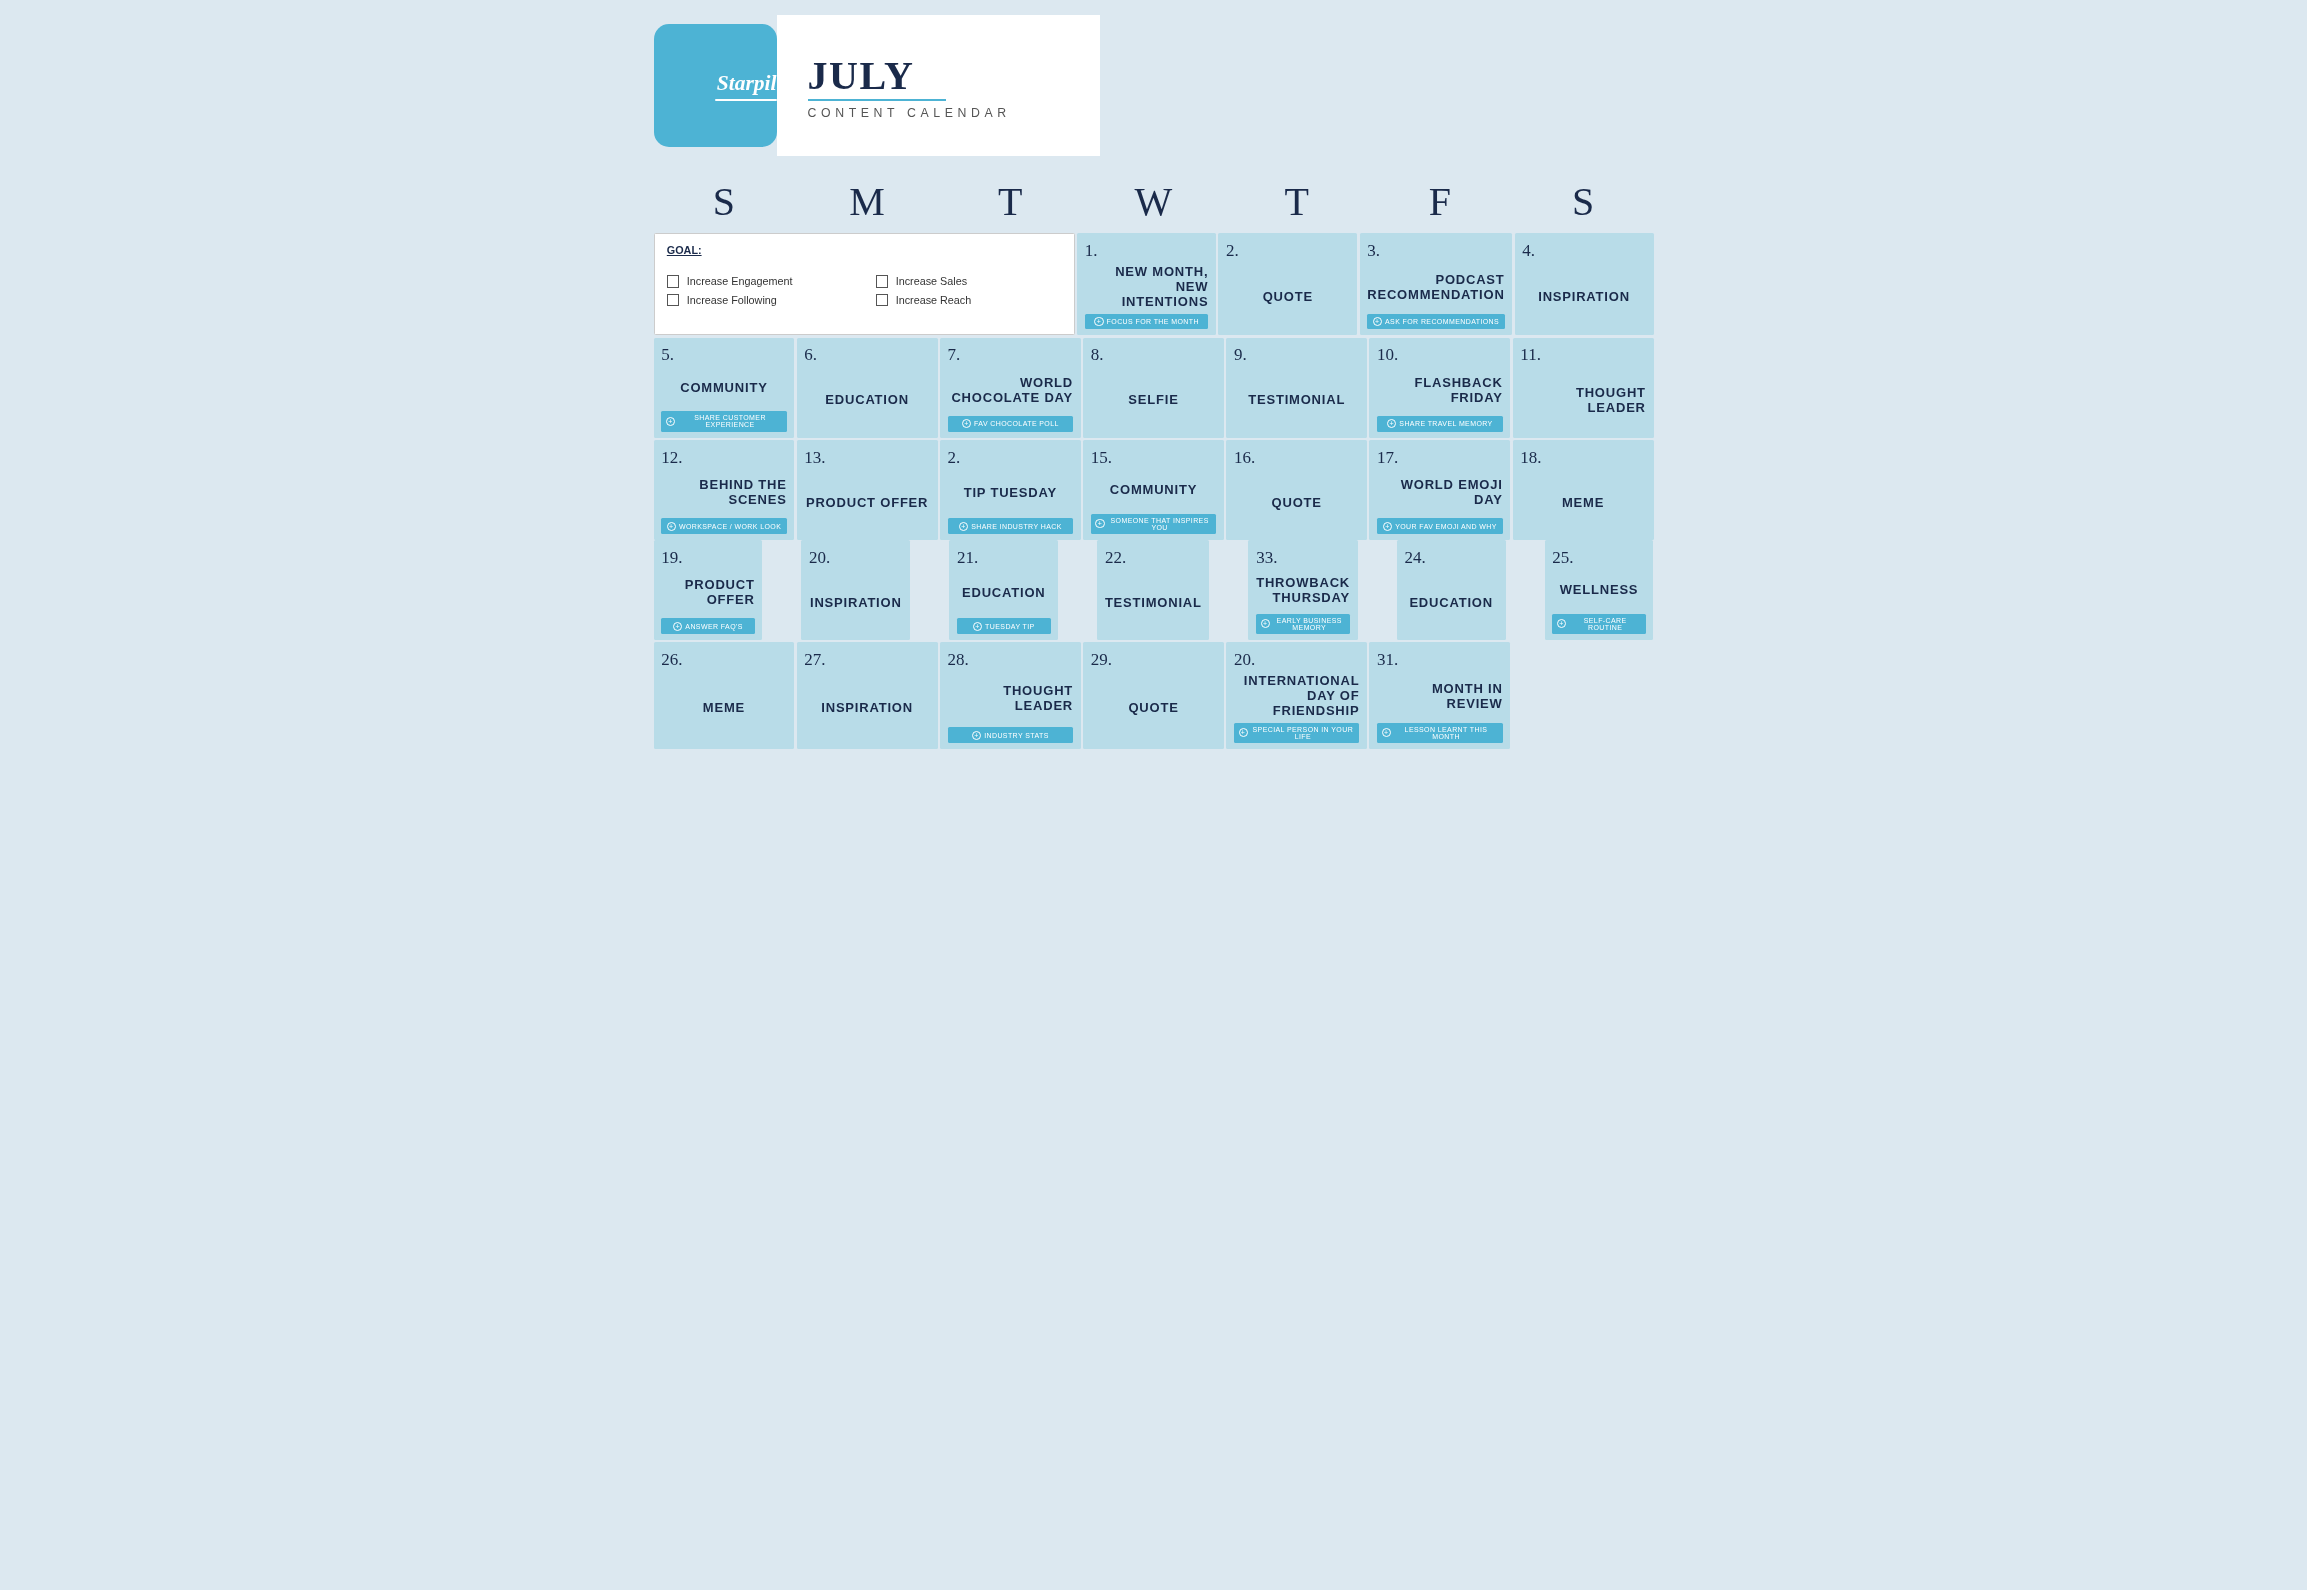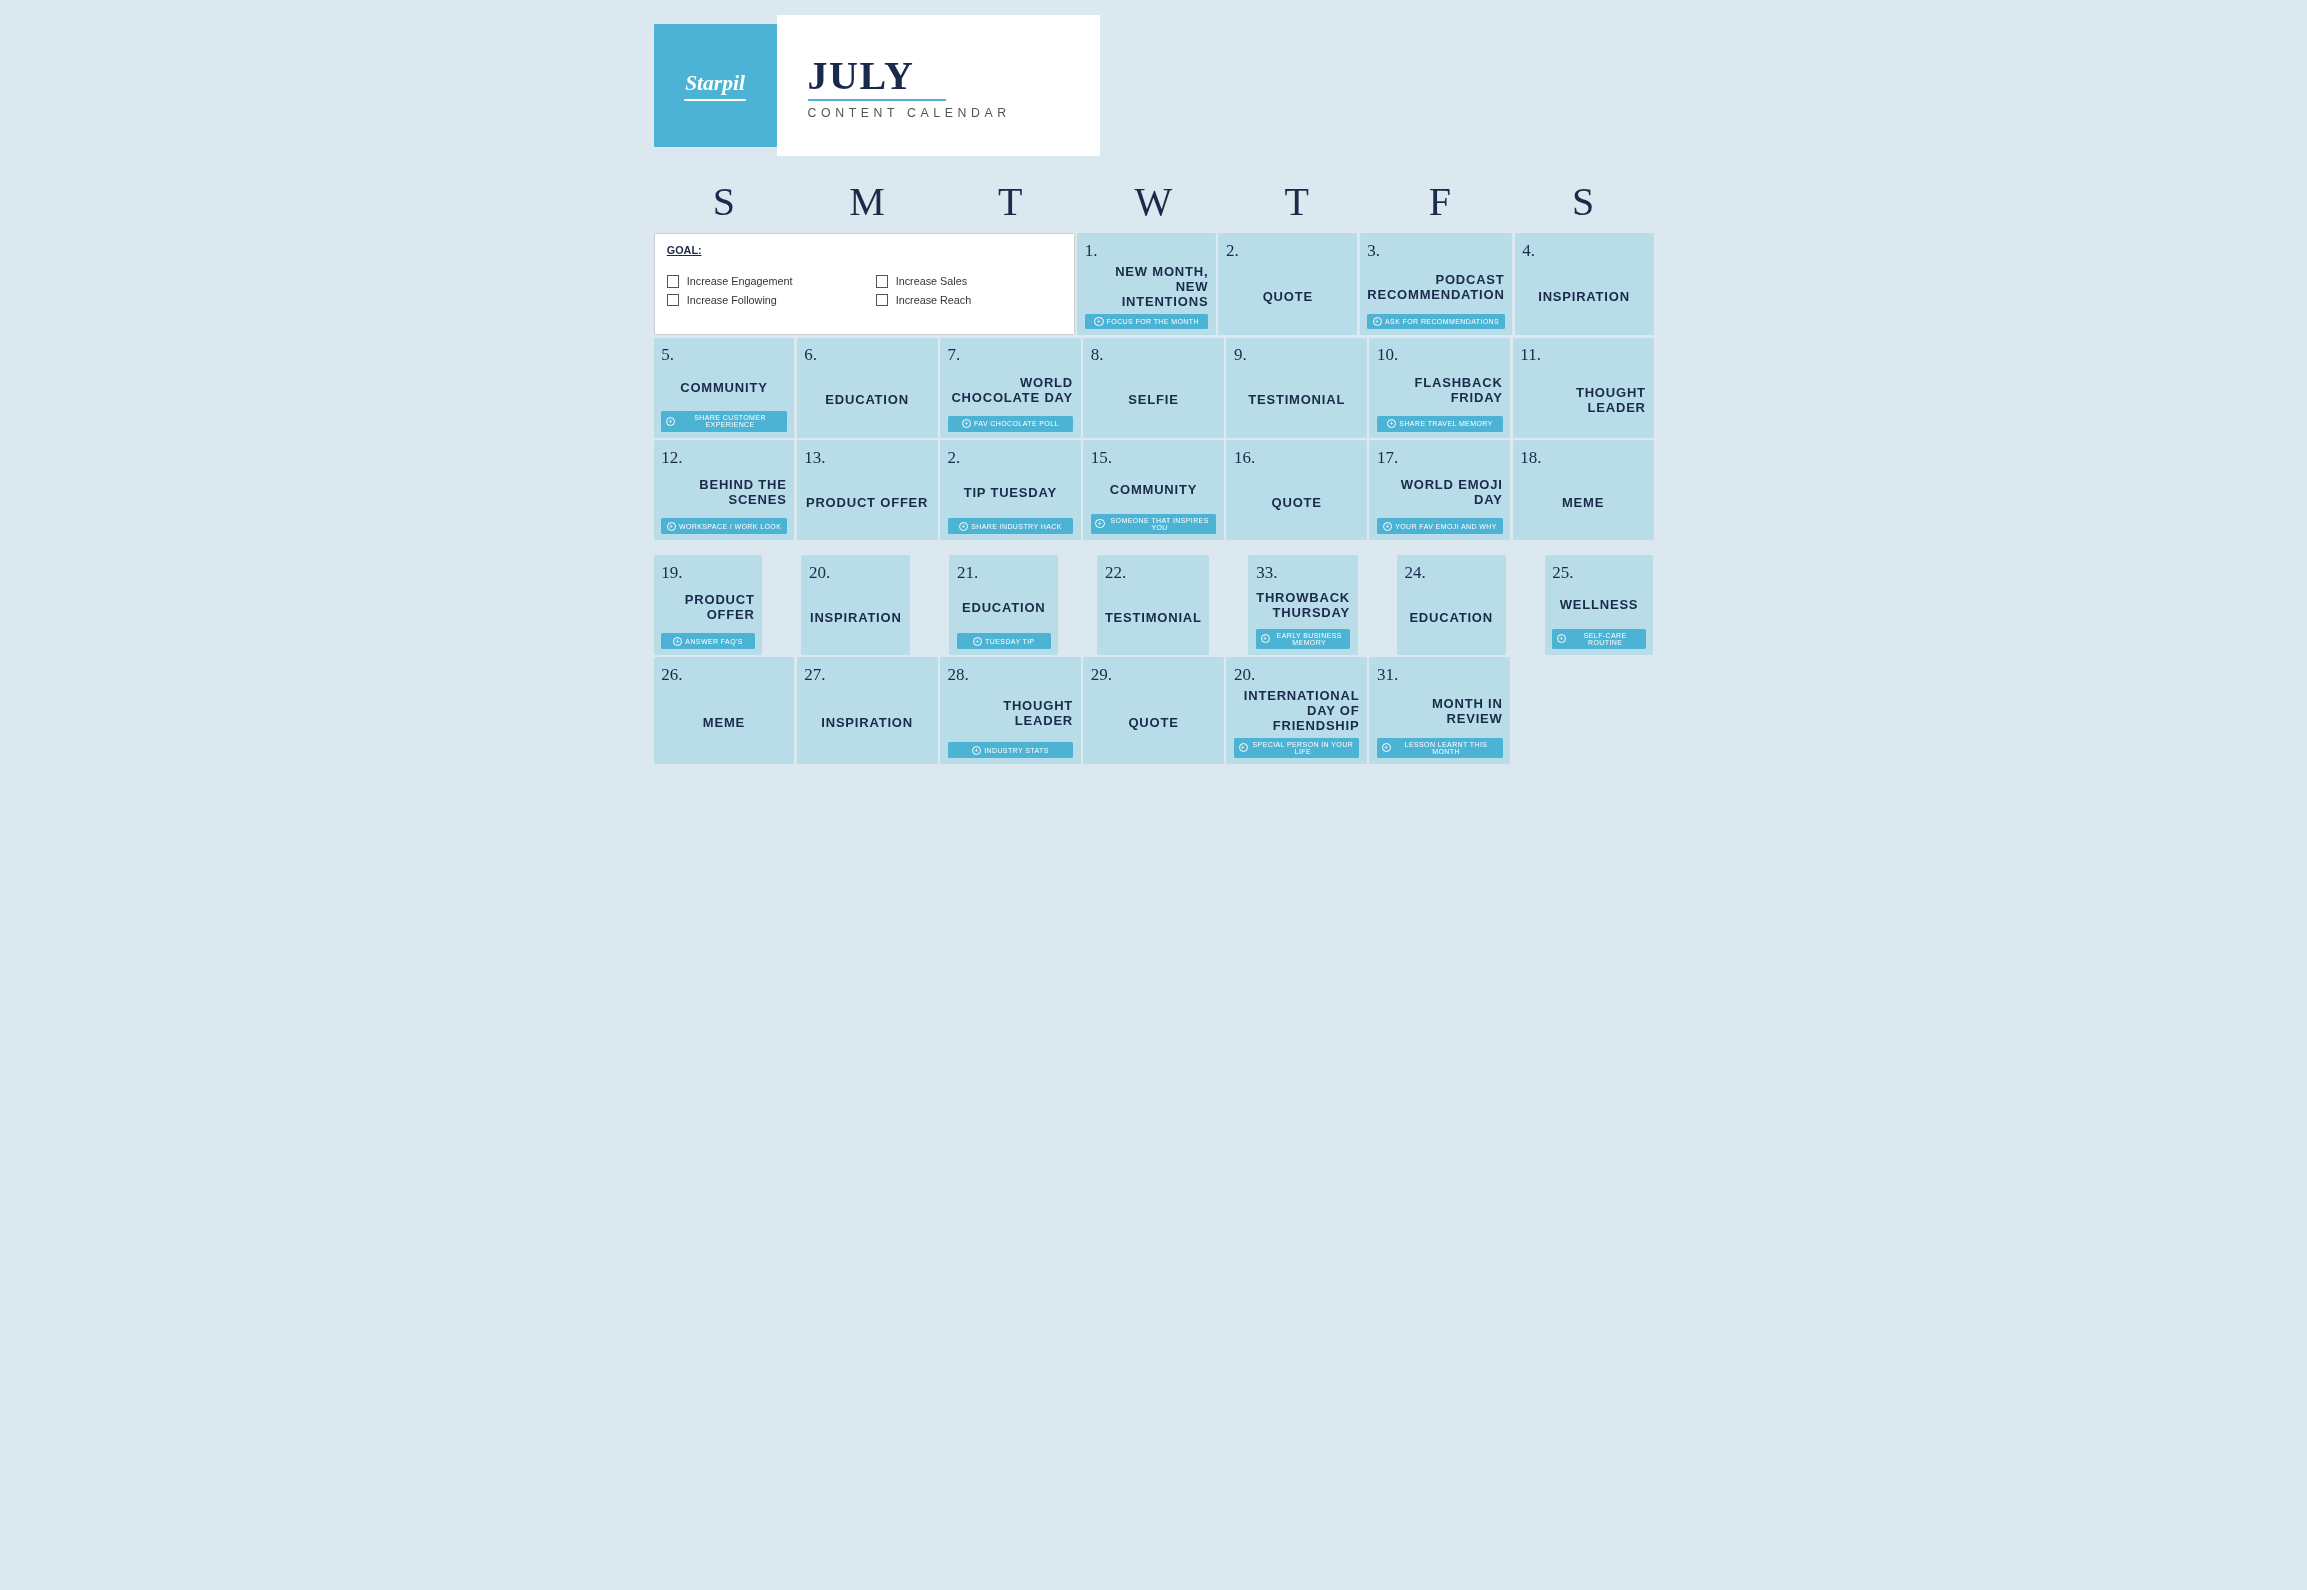--- a/index.html
+++ b/index.html
@@ -18,24 +18,24 @@
     .header {
       display: flex;
       align-items: center;
       margin-bottom: 15.4px;
     }
     .logo-box {
       background: #4db3d4;
       width: 123px;
       height: 123px;
       display: flex;
-      align-items: center;
+      align-items: flex-end;
       justify-content: center;
       flex-direction: column;
-      border-radius: 1px;
+      border-radius: 15px;
       flex-shrink: 0;
     }
     .logo-text {
       color: white;
       font-size: 21.5px;
       font-style: italic;
       font-weight: bold;
       font-family: 'Georgia', serif;
     }
     .logo-underline {
@@ -309,21 +309,21 @@
           <span class="plus-circle">+</span>
           <span>SHARE TRAVEL MEMORY</span>
         </div>
       </div>
       <div class="cal-cell">
         <div class="cell-number">11.</div>
         <div class="cell-title">THOUGHT LEADER</div>
       </div>
     </div>
 
-    <div class="calendar-grid" style="margin-bottom:15px;">
+    <div class="calendar-grid" style="margin-bottom:0;">
       <div class="cal-cell">
         <div class="cell-number">12.</div>
         <div class="cell-title">BEHIND THE SCENES</div>
         <div class="cell-subtitle">
           <span class="plus-circle">+</span>
           <span>WORKSPACE / WORK LOOK</span>
         </div>
       </div>
       <div class="cal-cell">
         <div class="cell-number">13.</div>

